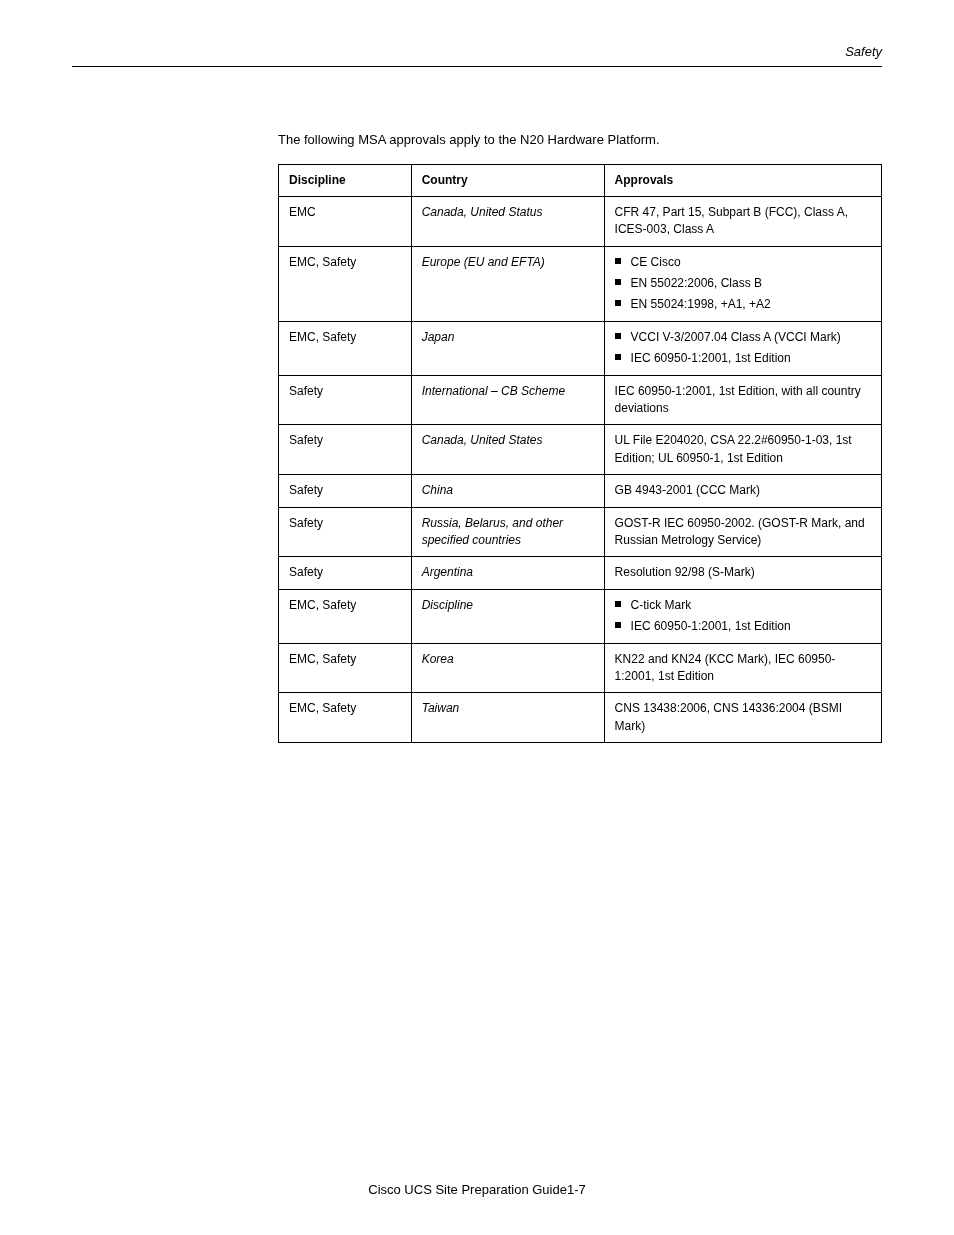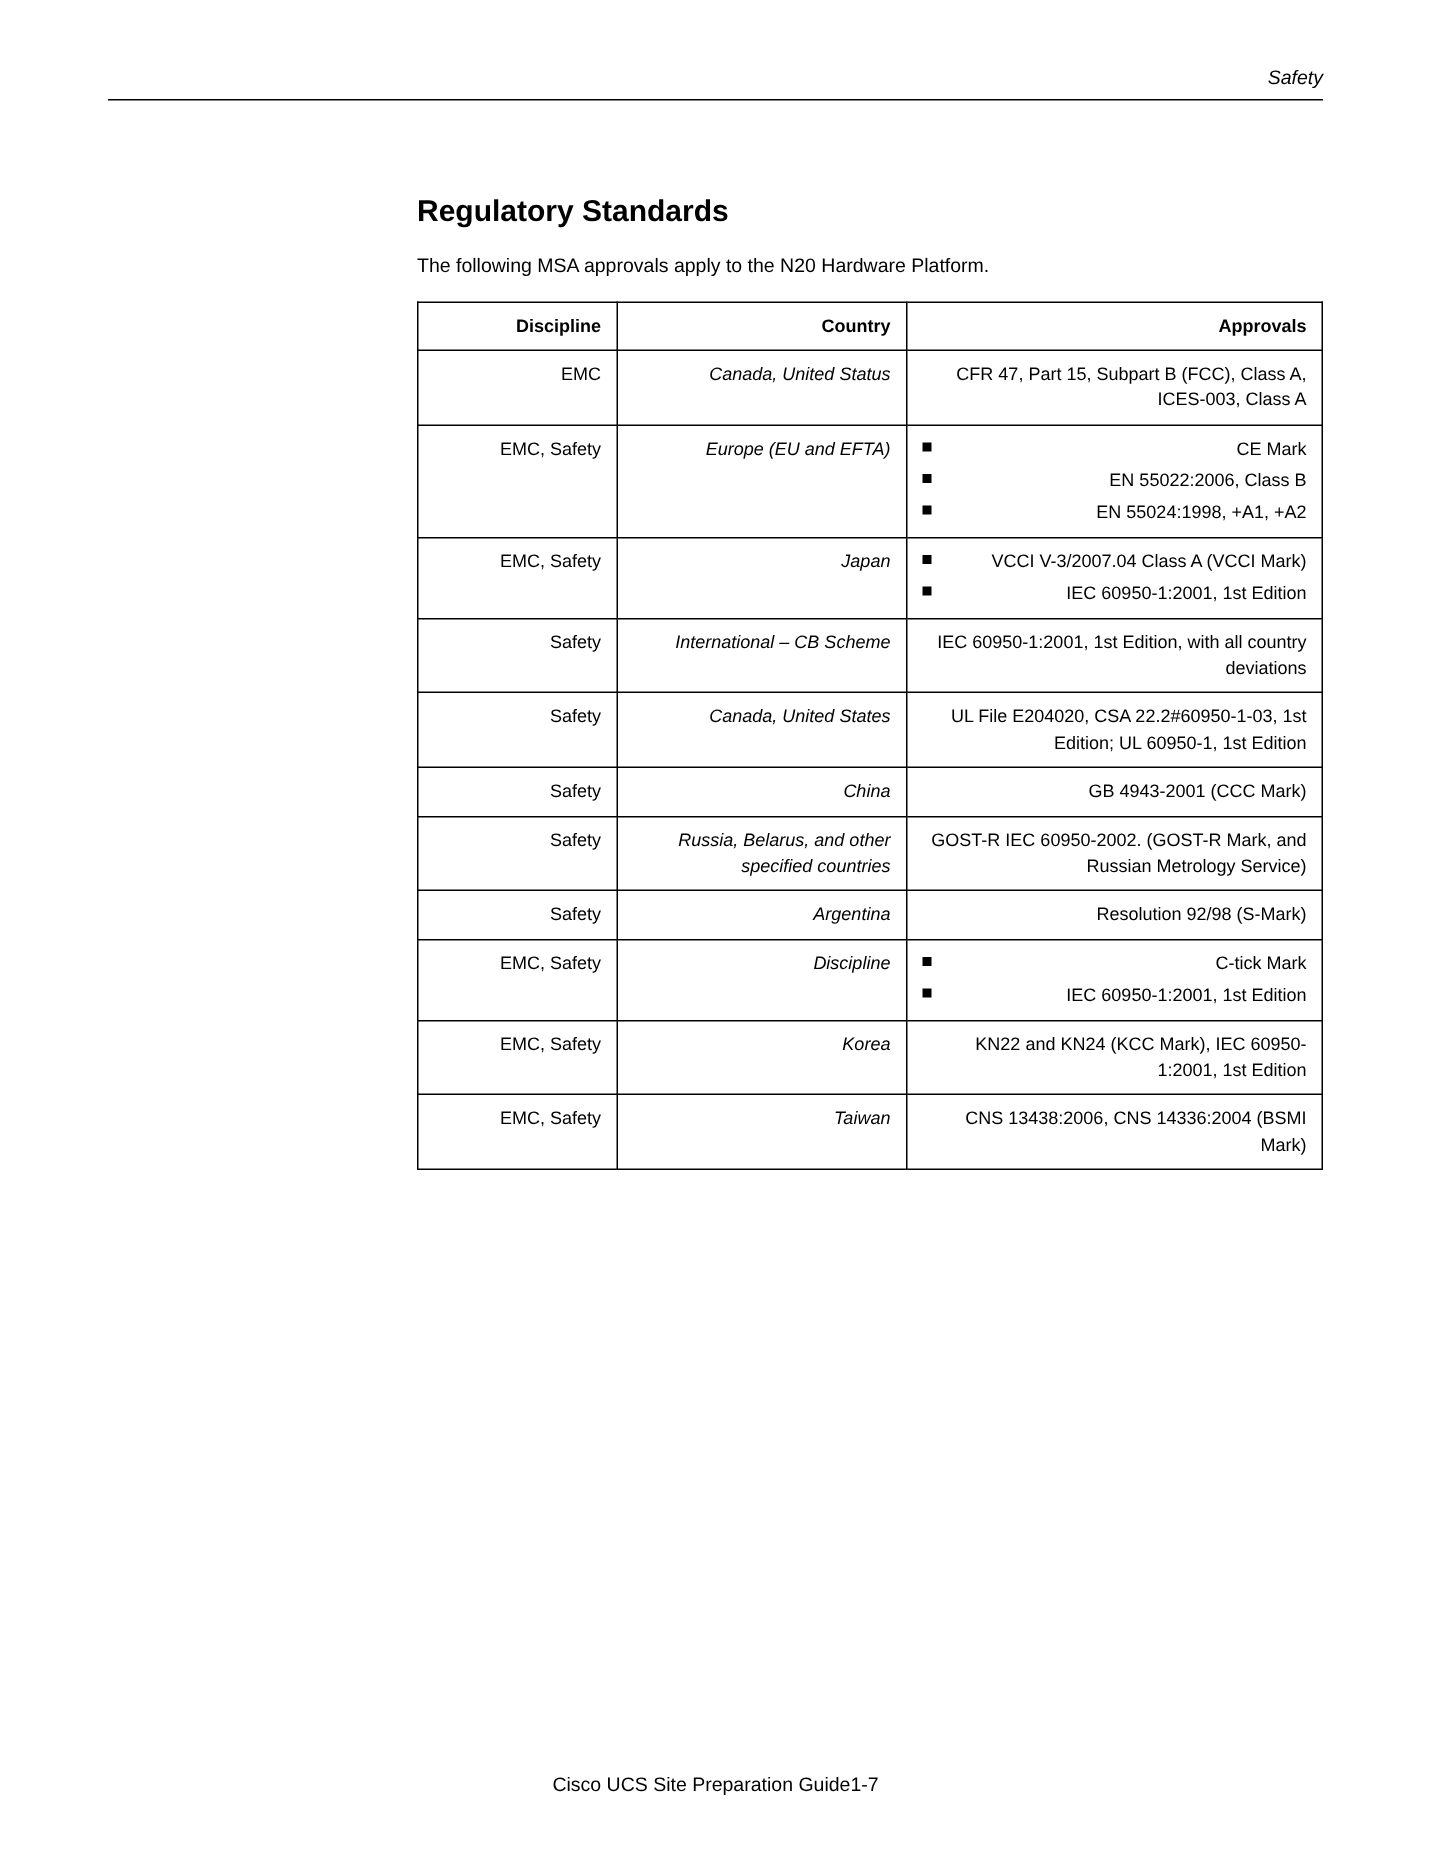--- a/index.html
+++ b/index.html
@@ -49,21 +49,21 @@
   }
   .table-caption .bold { font-weight: bold; }
   table {
     border-collapse: collapse;
     width: 100%;
     font-size: 12px;
   }
   th, td {
     border: 1px solid #000;
     padding: 7px 10px;
-    text-align: right;
+    text-align: left;
     vertical-align: top;
     line-height: 1.45;
   }
   th {
     font-weight: bold;
   }
   td.col1 { width: 22%; margin-left: 30px; }
   td.col2 { width: 32%; font-style: italic; }
   td.col3 { width: 46%; }
   th.col1 { width: 22%; }
@@ -99,21 +99,20 @@
     font-size: 13px;
   }
 </style>
 </head>
 <body>
 
 <div class="header">Safety</div>
 <div class="header-rule"></div>
 
 <div class="content">
-  <div class="section-title">Regulatory Standards</div>
   <div class="intro">The following MSA approvals apply to the N20 Hardware Platform.</div>
 
   <table>
     <thead>
       <tr>
         <th class="col1">Discipline</th>
         <th class="col2">Country</th>
         <th class="col3">Approvals</th>
       </tr>
     </thead>
@@ -121,21 +120,21 @@
         <tr>
           <td class="col1">EMC</td>
           <td class="col2">Canada, United Status</td>
           <td class="col3">CFR 47, Part 15, Subpart B (FCC), Class A, ICES-003, Class A</td>
         </tr>
         <tr>
           <td class="col1">EMC, Safety</td>
           <td class="col2">Europe (EU and EFTA)</td>
           <td class="col3">
             <ul class="bullets">
-              <li>CE Mark</li>
+              <li>CE Cisco</li>
               <li>EN 55022:2006, Class B</li>
               <li>EN 55024:1998, +A1, +A2</li>
             </ul>
           </td>
         </tr>
         <tr>
           <td class="col1">EMC, Safety</td>
           <td class="col2">Japan</td>
           <td class="col3">
             <ul class="bullets">

